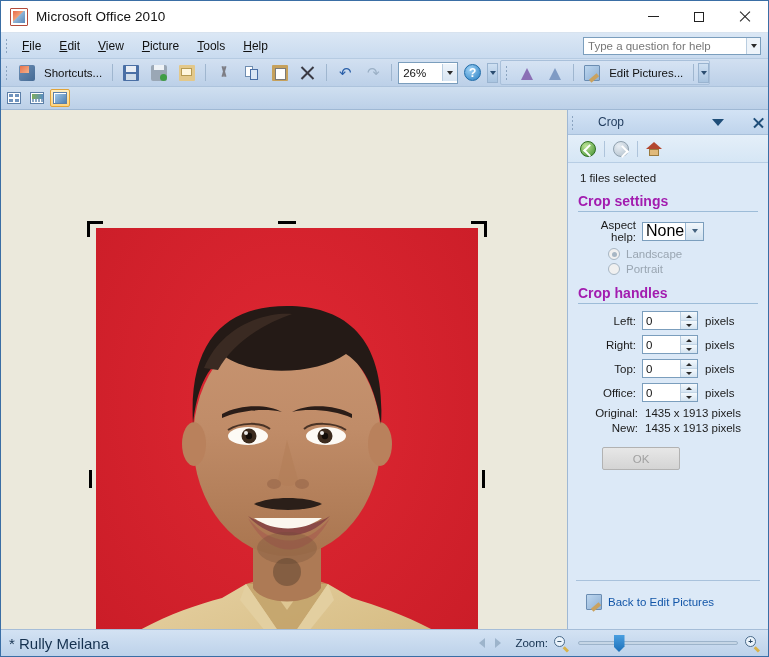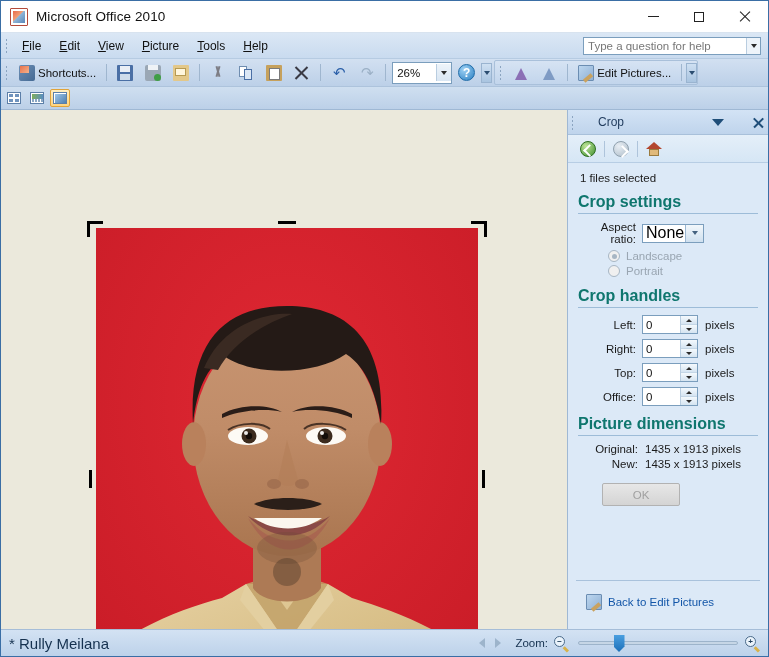--- a/index.html
+++ b/index.html
@@ -77,21 +77,21 @@
     border-top:4px solid #2b2b2b;
   }
 
   
   .toolbar{
     height:27px;min-height:27px;
     background:linear-gradient(180deg,#d2e0f1 0%,#bcd0e8 100%);
     display:flex;align-items:center;border-bottom:1px solid #adc3dc;
   }
   .tb-btn{
-    height:22px;display:flex;align-items:center;gap:3px;
+    height:22px;display:flex;align-items:center;gap:9px;
     padding:0 4px;margin:0 1px;border:1px solid transparent;border-radius:2px;
     font-size:11.5px;color:#111;cursor:default;white-space:nowrap;
   }
   .tb-sep{width:1px;height:17px;background:#9fb6cf;margin:0 4px;}
   .ico{width:16px;height:16px;display:inline-block;position:relative;flex:0 0 16px;}
 
   
   .ico-shortcuts{background:linear-gradient(135deg,#6d8fb5,#456a94);border-radius:2px;}
   .ico-shortcuts:after{
     content:"";position:absolute;left:1px;top:1px;width:9px;height:7px;
@@ -245,21 +245,21 @@
   .home{width:16px;height:14px;position:relative;display:block;}
   .home:before{
     content:"";position:absolute;left:0;top:0;width:0;height:0;
     border-left:8px solid transparent;border-right:8px solid transparent;border-bottom:7px solid #b3472f;
   }
   .home:after{content:"";position:absolute;left:3px;top:7px;width:10px;height:7px;background:#e0b97a;border:1px solid #9a7b3f;box-sizing:border-box;}
 
   .pane-body{flex:1;padding:7px 10px 0 10px;overflow:hidden;}
   .sel-line{font-size:11.5px;color:#1a1a1a;margin:2px 0 9px 2px;}
   .sec-head{
-    font-size:16px;font-weight:bold;color:#0f766e;
+    font-size:14px;font-weight:bold;color:#a21caf;
     border-bottom:1px solid #9dbcd8;padding-bottom:2px;margin-bottom:7px;
   }
   .row{display:flex;align-items:center;margin-bottom:5px;}
   .row .lbl{
     width:58px;text-align:right;font-size:11.5px;color:#1a1a1a;margin-right:6px;
   }
   .row .unit{font-size:11.5px;color:#1a1a1a;margin-left:7px;}
   .combo{
     width:62px;height:19px;background:#fff;border:1px solid #7b9ebd;
     display:flex;align-items:center;box-sizing:border-box;
@@ -565,21 +565,21 @@
             <i class="home"></i>
           </div>
       </div>
 
       <div class="pane-body">
         <div class="sel-line">1 files selected</div>
 
         <div class="sec-head">Crop settings</div>
 
         <div class="row">
-          <span class="lbl">Aspect ratio:</span>
+          <span class="lbl">Aspect help:</span>
           <div class="combo">
             <span class="cv">None</span>
             <span class="cbarrow">
                 <i class="tri-d"></i>
               </span>
           </div>
         </div>
 
         <div class="radio-row">
           <span class="radio checked"></span>
@@ -649,21 +649,20 @@
                   <i class="tri-u-s"></i>
                 </span>
               <span class="sb">
                   <i class="tri-d-s"></i>
                 </span>
             </span>
           </div>
           <span class="unit">pixels</span>
         </div>
 
-        <div class="sec-head" style="margin-top:9px;">Picture dimensions</div>
 
         <div class="dim-row">
           <span class="dl">Original:</span>
           <span>1435 x 1913 pixels</span>
         </div>
         <div class="dim-row">
           <span class="dl">New:</span>
           <span>1435 x 1913 pixels</span>
         </div>
 

